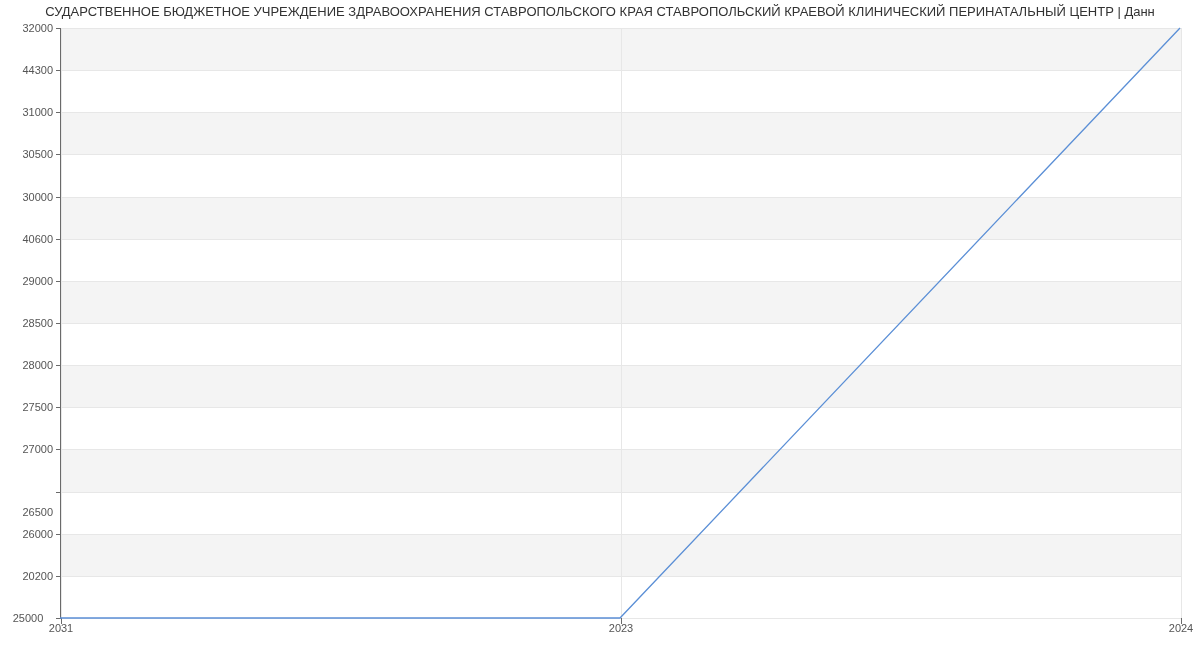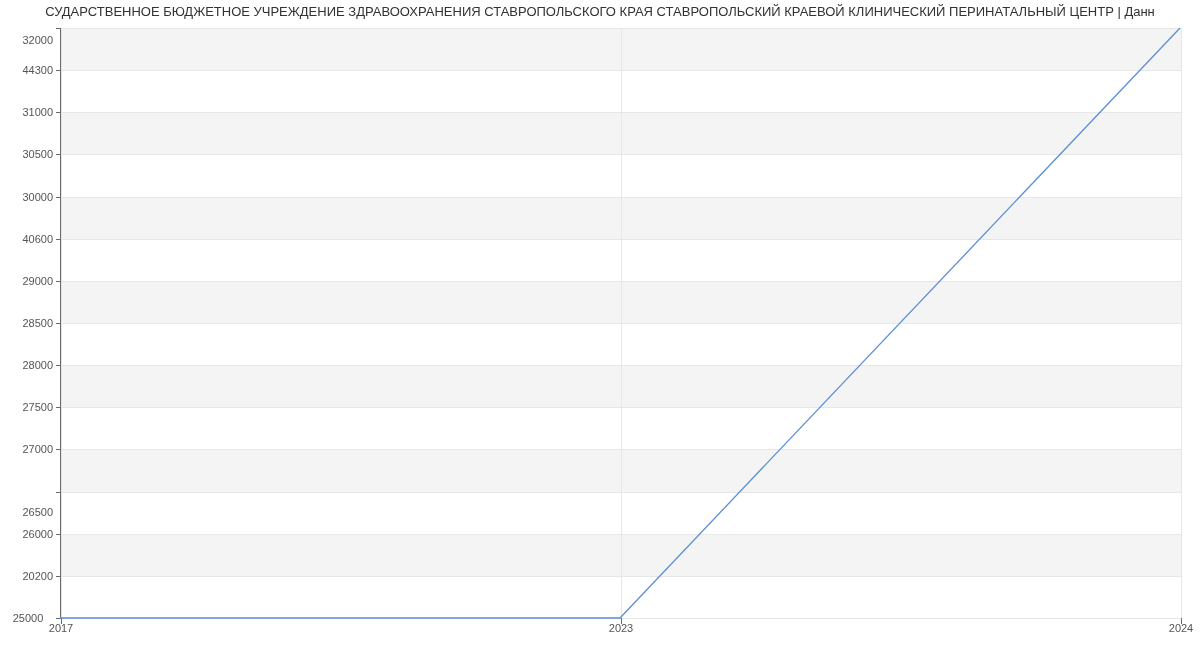--- a/index.html
+++ b/index.html
@@ -151,24 +151,24 @@
       <div class="tickmark-y" style="top: 126.429px;"></div>
       <div class="ytick" style="position: absolute; left: -58px; top: 126.429px; width: 50px; text-align: right;">30500</div>
       <div class="gridline" style="top: 84.2857px;"></div>
       <div class="tickmark-y" style="top: 84.2857px;"></div>
       <div class="ytick" style="position: absolute; left: -58px; top: 84.2857px; width: 50px; text-align: right;">31000</div>
       <div class="gridline" style="top: 42.1429px;"></div>
       <div class="tickmark-y" style="top: 42.1429px;"></div>
       <div class="ytick" style="position: absolute; left: -58px; top: 42.1429px; width: 50px; text-align: right;">44300</div>
       <div class="gridline" style="top: 0px;"></div>
       <div class="tickmark-y" style="top: 0px;"></div>
-      <div class="ytick" style="position: absolute; left: -58px; top: 12px; width: 50px; text-align: right;">32000</div>
+      <div class="ytick" style="position: absolute; left: -58px; top: 0px; width: 50px; text-align: right;">32000</div>
       <div class="vgridline" style="left: 0px;"></div>
       <div class="tickmark-x" style="left: 0px;"></div>
-      <div class="xtick" style="left: 0px;">2017</div>
+      <div class="xtick" style="left: 0px;">2031</div>
       <div class="vgridline" style="left: 560px;"></div>
       <div class="tickmark-x" style="left: 560px;"></div>
       <div class="xtick" style="left: 560px;">2023</div>
       <div class="vgridline" style="left: 1120px;"></div>
       <div class="tickmark-x" style="left: 1120px;"></div>
       <div class="xtick" style="left: 1120px;">2024</div>
     </div>
   <svg class="line-svg" id="line-svg" viewBox="0 0 1120 590" preserveAspectRatio="none">
     <path id="series-path" class="series-path" d="M0.00 590.00 L560.00 590.00 L1120.00 0.00"></path>
   </svg>

